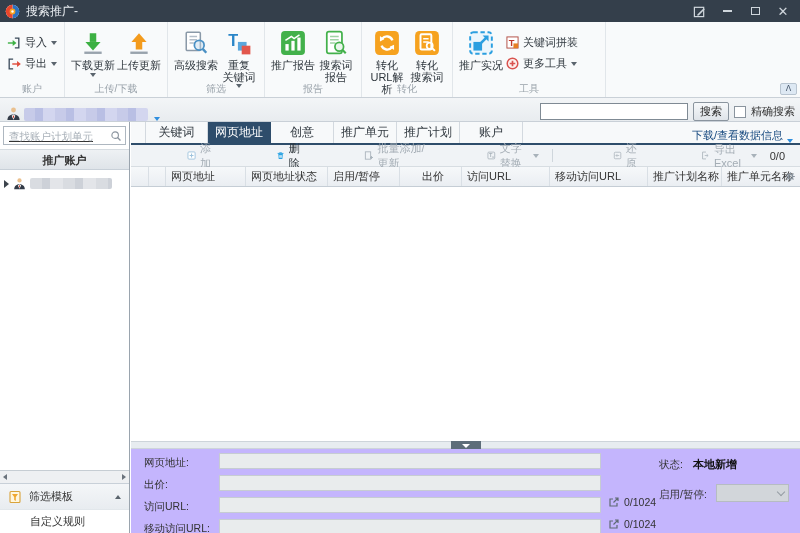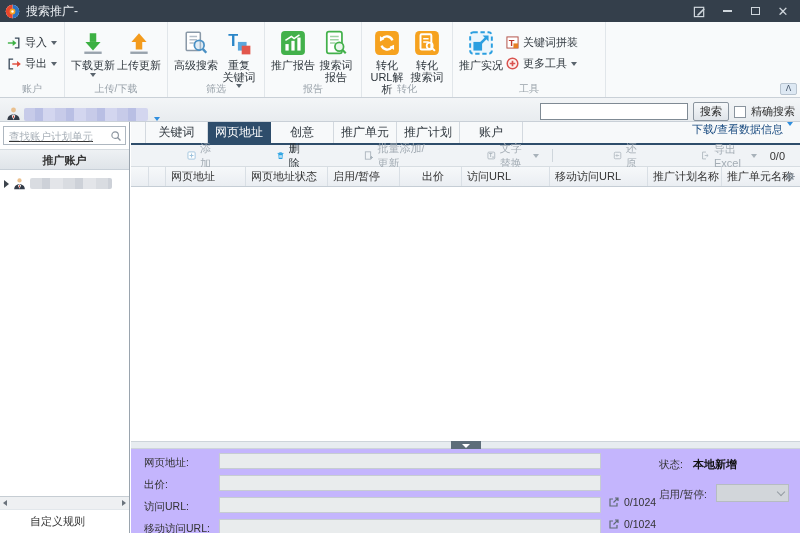--- a/index.html
+++ b/index.html
@@ -85,21 +85,21 @@
       padding-left:30px;color:#333;}
 
   
   .main{position:absolute;left:131px;top:122px;width:669px;height:411px;display:flex;flex-direction:column;}
   .tabbar{height:23px;background:#f7f9fa;border-bottom:2px solid #2e4d6b;display:flex;align-items:flex-end;}
   .tabs{display:flex;margin-left:14px;height:21px;}
   .tab{width:63px;text-align:center;line-height:21px;font-size:12px;color:#2f373e;cursor:default;
        border-right:1px solid #d3d9df;}
   .tab:first-child{border-left:1px solid #d3d9df;}
   .tab.active{background:#2e4d6b;color:#fff;border-color:#2e4d6b;}
-  .dl-link{margin-left:auto;margin-right:7px;display:flex;align-items:flex-start;gap:4px;height:21px;
+  .dl-link{margin-left:auto;margin-right:7px;display:flex;align-items:flex-end;gap:4px;height:21px;
       color:#17497f;font-size:11px;cursor:default;}
 
   .gridtoolbar{height:22px;background:#f0f3f6;border-bottom:1px solid #d7dde2;display:flex;
       align-items:center;padding-left:9px;gap:13px;font-size:11px;}
   .titem{display:flex;align-items:center;gap:4px;cursor:default;margin-left:47px;}
   .titem.dis{color:#a4adb5;}
   .titem.en{color:#2b3338;}
   .tsep{width:1px;height:13px;background:#cfd6dc;}
   .tcount{margin-left:auto;margin-right:15px;color:#333;}
 
@@ -382,20 +382,28 @@
           <path d="M1.5 15c0-4.2 3.2-6 6.5-6s6.5 1.8 6.5 6z" fill="#333b47"></path>
           <path d="M8 9l2 1.4L8 14.6 6 10.4z" fill="#fff"></path>
           <path d="M8 9.8l.8 1.2-.8 2.6-.8-2.6z" fill="#c0392b"></path>
         </svg>
         <span class="blur blur-tree"></span>
       </div>
     </div>
     <div class="sb-hscroll">
       <span class="tri-l-sm"></span>
       <span class="tri-r-sm"></span>
+    </div>
+    <div class="sb-filter">
+      <svg width="14" height="14" viewBox="0 0 14 14">
+        <rect x="2" y="1.5" width="10" height="11" rx="1" fill="#fff7e0" stroke="#d9a33a" stroke-width="1.1"></rect>
+        <path d="M4 4h6L7.8 7v4L6.2 10V7z" fill="#f0a830"></path>
+      </svg>
+      <span class="lab">筛选模板</span>
+      <span class="tri-u"></span>
     </div>
     <div class="sb-custom">
       <span>自定义规则</span>
     </div>
   </div>
 
   <div class="main">
 
     <div class="tabbar">
       <div class="tabs">

